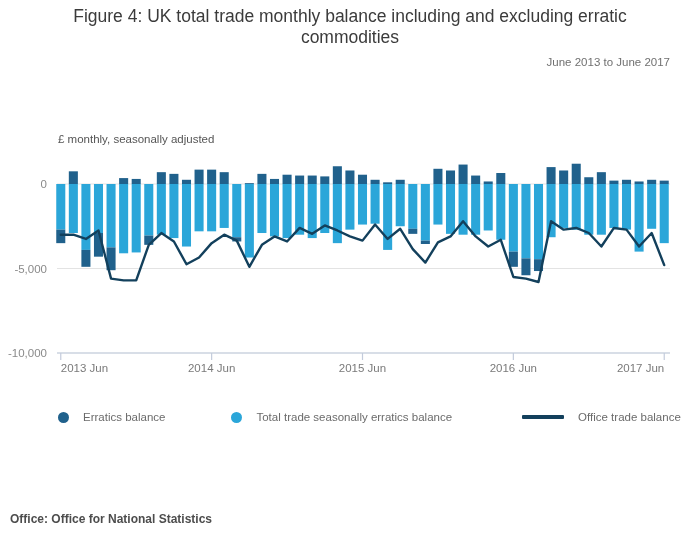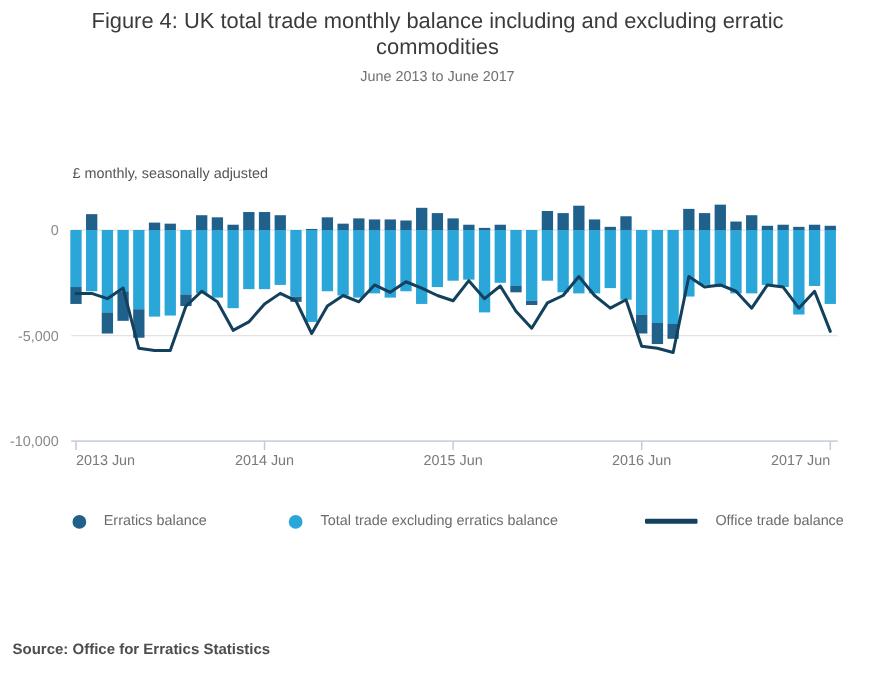--- a/index.html
+++ b/index.html
@@ -31,21 +31,21 @@
     font-size: 17.5px;
     line-height: 21px;
     color: #3b3b3b;
     font-weight: 400;
   }
   .chart-subtitle {
     position: absolute;
     left: 30px;
     top: 56px;
     width: 640px;
-    text-align: center;
+    text-align: right;
     font-size: 11.5px;
     color: #707070;
     font-weight: 400;
   }
   .axis-note {
     position: absolute;
     left: 58px;
     top: 133px;
     font-size: 11.5px;
     color: #555555;
@@ -261,23 +261,23 @@
       </svg>
   </div>
 
   <div id="legend">
       <div class="legend-item">
         <span class="legend-dot" style="background: rgb(32, 97, 140);"></span>
         <span class="legend-label">Erratics balance</span>
       </div>
       <div class="legend-item" style="margin-left: 58px;">
         <span class="legend-dot" style="background: rgb(43, 166, 217);"></span>
-        <span class="legend-label">Total trade excluding erratics balance</span>
+        <span class="legend-label">Total trade seasonally erratics balance</span>
       </div>
       <div class="legend-item" style="margin-left: 62px;">
         <span class="legend-line" style="background: rgb(19, 64, 92);"></span>
         <span class="legend-label">Office trade balance</span>
       </div>
     </div>
 
-  <div class="source-line">Source: Office for Erratics Statistics</div>
+  <div class="source-line">Office: Office for National Statistics</div>
 
 </div>
 
 </body></html>

